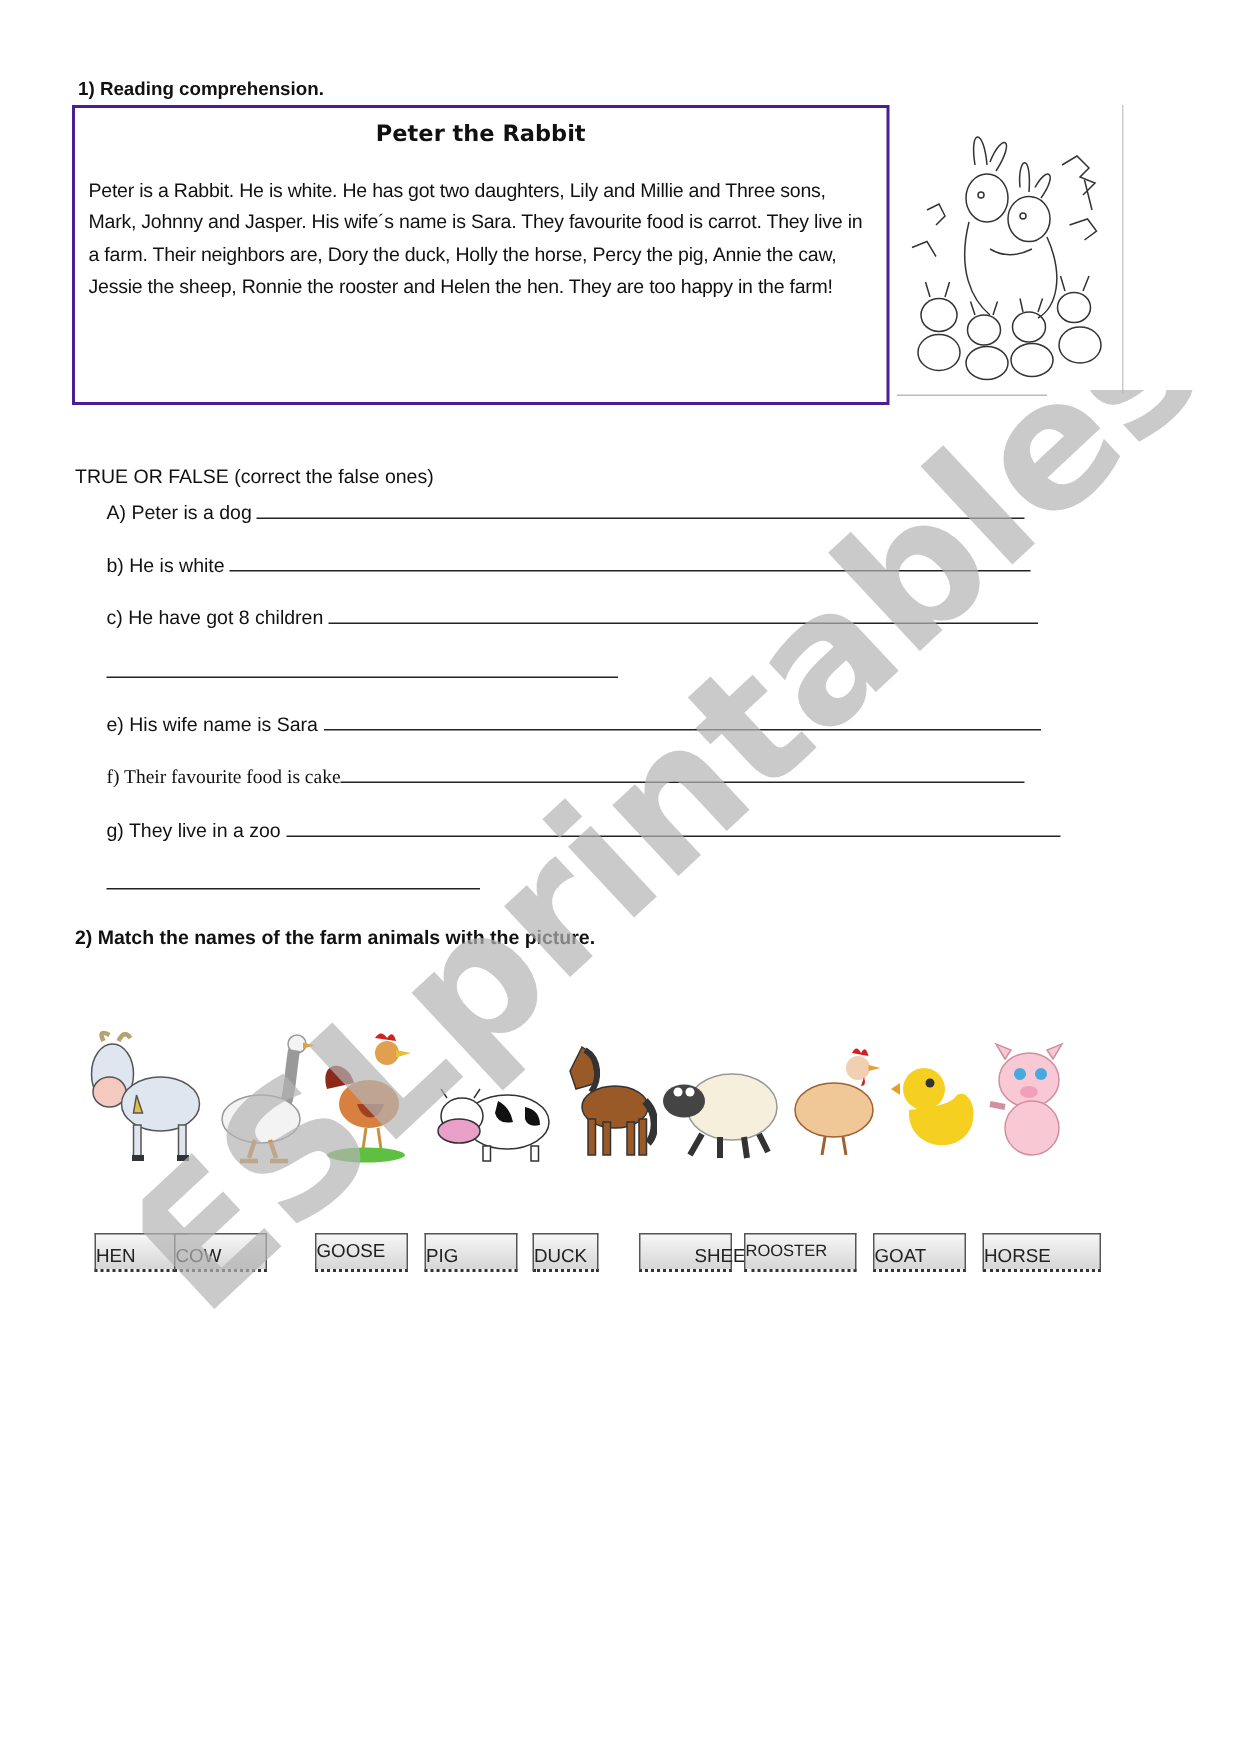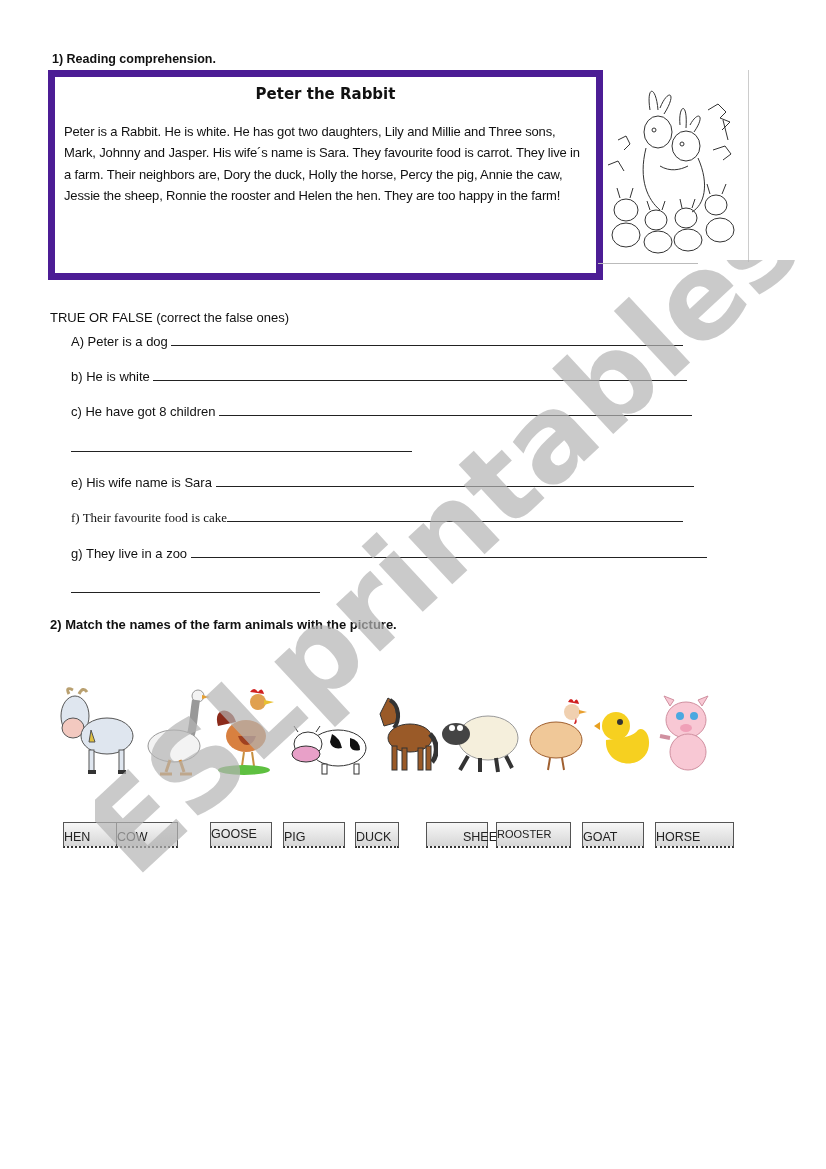--- a/index.html
+++ b/index.html
@@ -1,20 +1,20 @@
 <!DOCTYPE html>
 <html><head>
 <meta charset="utf-8">
 <style>
   html, body { margin:0; padding:0; background:#ffffff; }
   body { width:826px; height:1169px; position:relative; overflow:hidden;
          font-family:"Liberation Sans", sans-serif; color:#111; }
   .abs { position:absolute; }
   .heading { font-weight:bold; font-size:12.5px; }
-  .story-box { left:48px; top:70px; width:541px; height:196px; border:7px solid #4c1d95; box-sizing:content-box; }
+  .story-box { left:48px; top:70px; width:541px; height:196px; border:2px solid #4c1d95; box-sizing:content-box; }
   .story-title { position:absolute; left:0; right:0; top:8px; text-align:center; font-weight:bold; font-size:15px; font-family:"DejaVu Sans", sans-serif; }
   .story-text { position:absolute; left:9px; top:44px; width:520px; font-size:13px; line-height:21.3px; letter-spacing:-0.15px; }
   .rabbit-pic { left:598px; top:70px; width:150px; height:192px; border-right:1px solid #ccc; }
   .rabbit-underline { left:598px; top:263px; width:100px; height:1px; background:#bbb; }
   .tf-title { left:50px; top:299px; font-size:13px;margin-top:11px; }
   .q { position:absolute; left:52px; font-size:13px; white-space:nowrap;margin-left:19px; }
   .q .blank { display:inline-block; border-bottom:1px solid #222; height:10px; vertical-align:baseline; }
   .section2 { left:50px; top:617px; font-weight:bold; font-size:13px; }
   .animal { position:absolute; top:686px; height:92px; }
   .label-box { position:absolute; top:822px; height:26px; border:1px solid #555; border-bottom:2px dotted #333;

